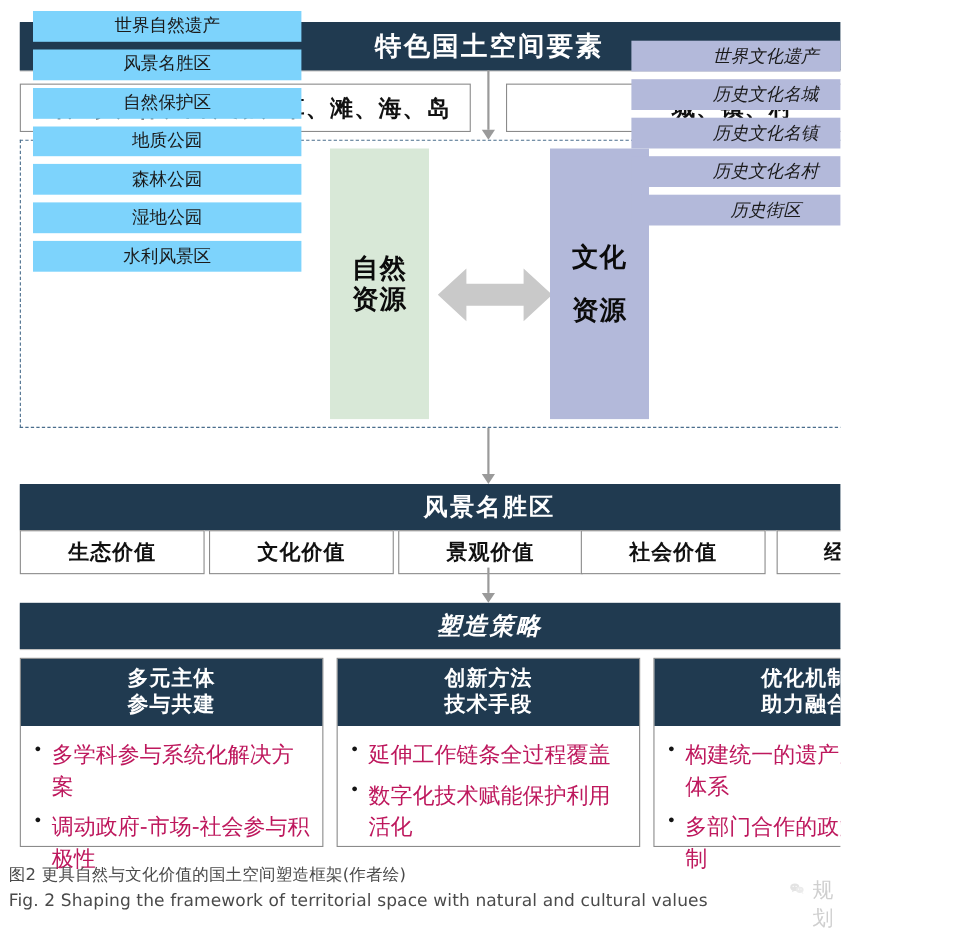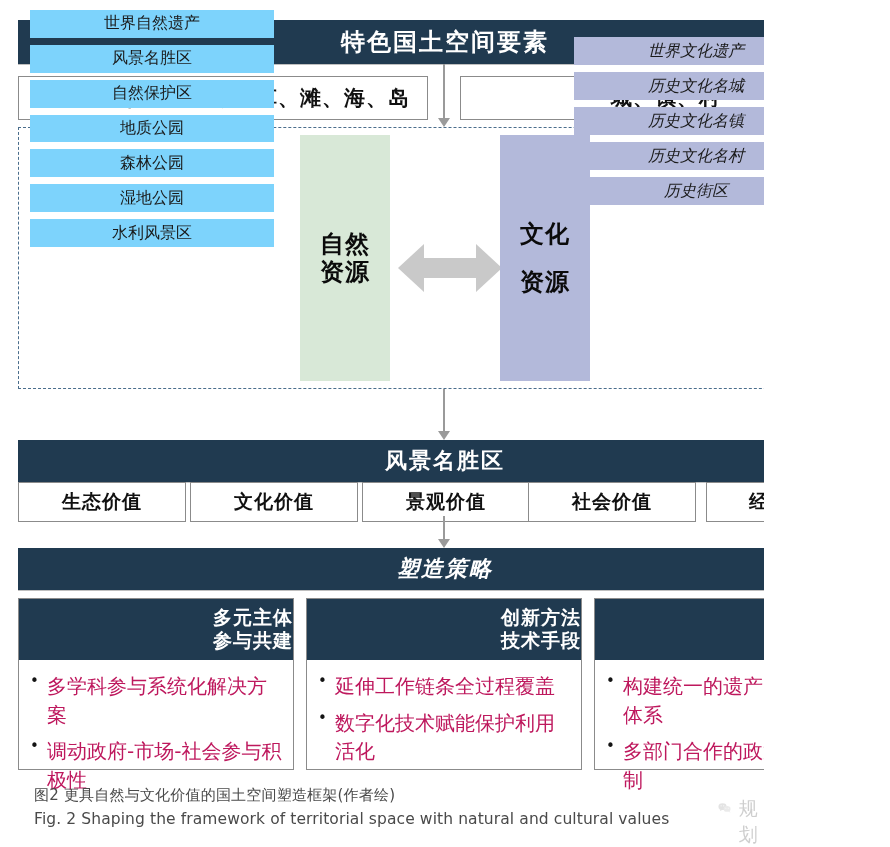--- a/index.html
+++ b/index.html
@@ -162,21 +162,21 @@
   #strategy-0{left:18px;}
   #strategy-1{left:306px;}
   #strategy-2{left:594px;}
 
   .card-head{
     background:#203a50;
     color:#ffffff;
     font-weight:bold;
     font-size:19px;
     line-height:1.22;
-    text-align:right;
+    text-align:center;
     padding:7px 0 8px 0;
     letter-spacing:1px;
   }
   .card-head span{display:block;}
   .card-body{
     flex:1 1 auto;
     padding:12px 10px 8px 8px;
   }
   .card-body ul{
     margin:0;
@@ -196,21 +196,21 @@
     position:absolute;
     left:-13px;
     top:-1px;
     font-size:15px;
     color:#141414;
   }
 
   
   #caption{
     position:absolute;
-    left:34px;
+    left:8px;
     top:784px;
     width:700px;
     color:#4a4a4a;
   }
   #caption .cap-cn{font-size:15px; line-height:1.5; letter-spacing:.2px;}
   #caption .cap-en{font-size:15.5px; line-height:1.6; letter-spacing:.1px;}
 
   
   #watermark{
     position:absolute;

